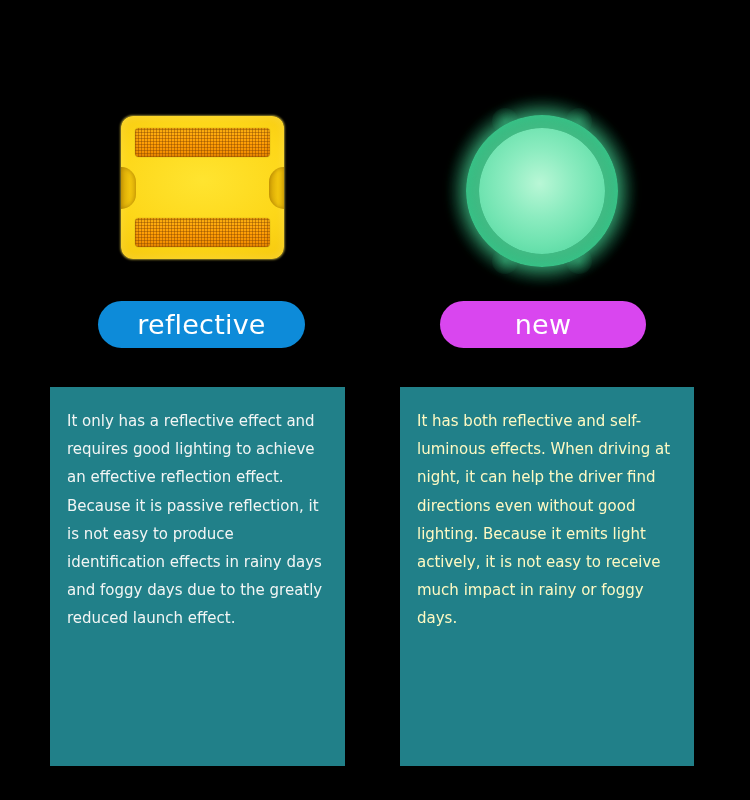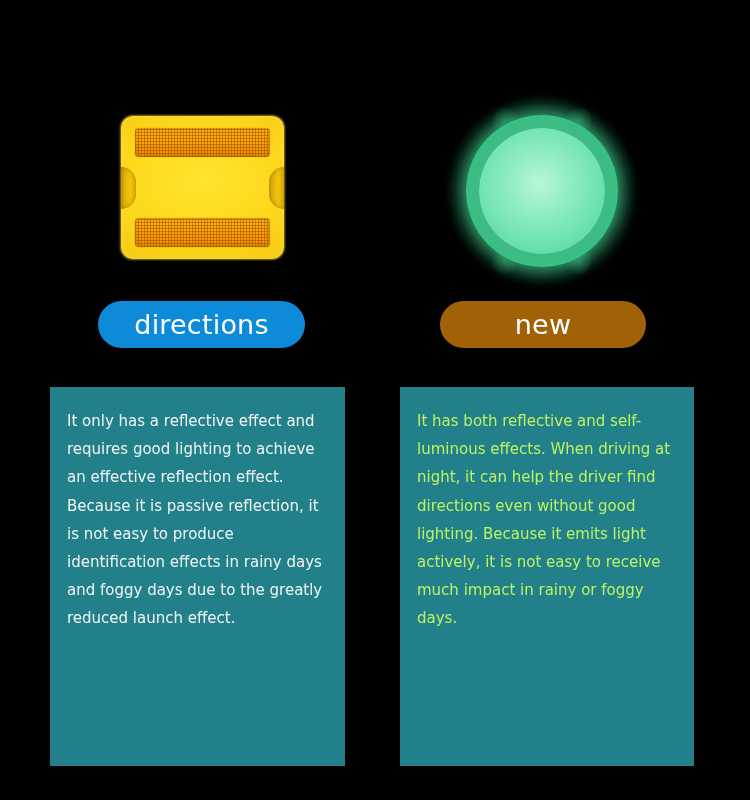--- a/index.html
+++ b/index.html
@@ -198,39 +198,39 @@
 <div class="stage">
 
   <div class="product-image-wrap" id="img-traditional">
     <div class="stud-yellow">
       <div class="reflector top"></div>
       <div class="reflector bottom"></div>
     </div>
   </div>
 
   <div class="pill" id="pill-traditional" style="background: rgb(13, 139, 217);">
-    <span>directions</span>
+    <span>reflective</span>
   </div>
 
   <div class="panel" id="panel-traditional" style="background:#218089">
     <div class="panel-text" style="color: rgb(242, 245, 244);">It only has a reflective effect and requires good lighting to achieve an effective reflection effect. Because it is passive reflection, it is not easy to produce identification effects  in rainy days and foggy days due to the greatly reduced launch effect.</div>
   </div>
 
   <div class="product-image-wrap" id="img-new">
     <div class="glow-halo"></div>
     <div class="screw tl"></div>
     <div class="screw tr"></div>
     <div class="screw bl"></div>
     <div class="screw br"></div>
     <div class="stud-green-outer">
       <div class="stud-green-inner"></div>
     </div>
   </div>
 
-  <div class="pill" id="pill-new" style="background: #a16207;">
+  <div class="pill" id="pill-new" style="background: #d946ef;">
     <span>new</span>
   </div>
 
   <div class="panel" id="panel-new" style="background:#218089">
-    <div class="panel-text" style="color: #bef264;">It has both reflective and self-luminous effects. When driving at night, it can help the driver find directions even without good lighting. Because it emits light actively, it is not easy to receive much impact in rainy or foggy days.</div>
+    <div class="panel-text" style="color: #fef9c3;">It has both reflective and self-luminous effects. When driving at night, it can help the driver find directions even without good lighting. Because it emits light actively, it is not easy to receive much impact in rainy or foggy days.</div>
   </div>
 
 </div>
 
 </body></html>

